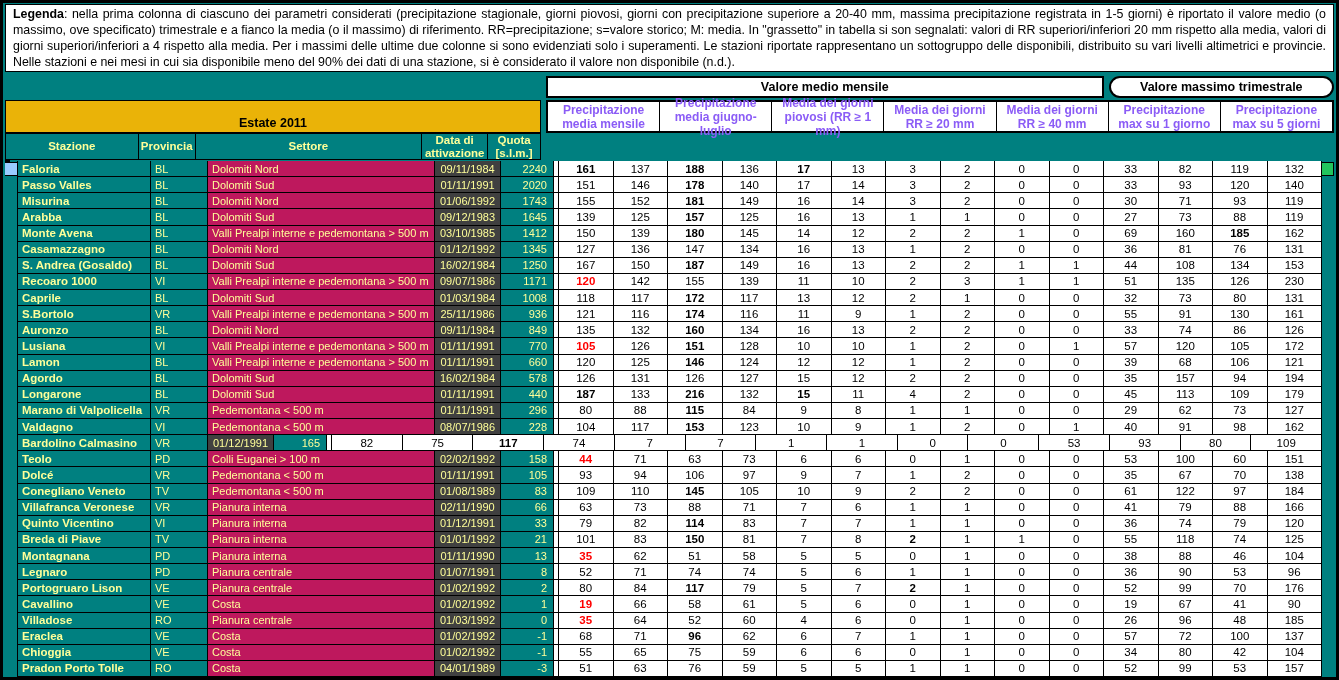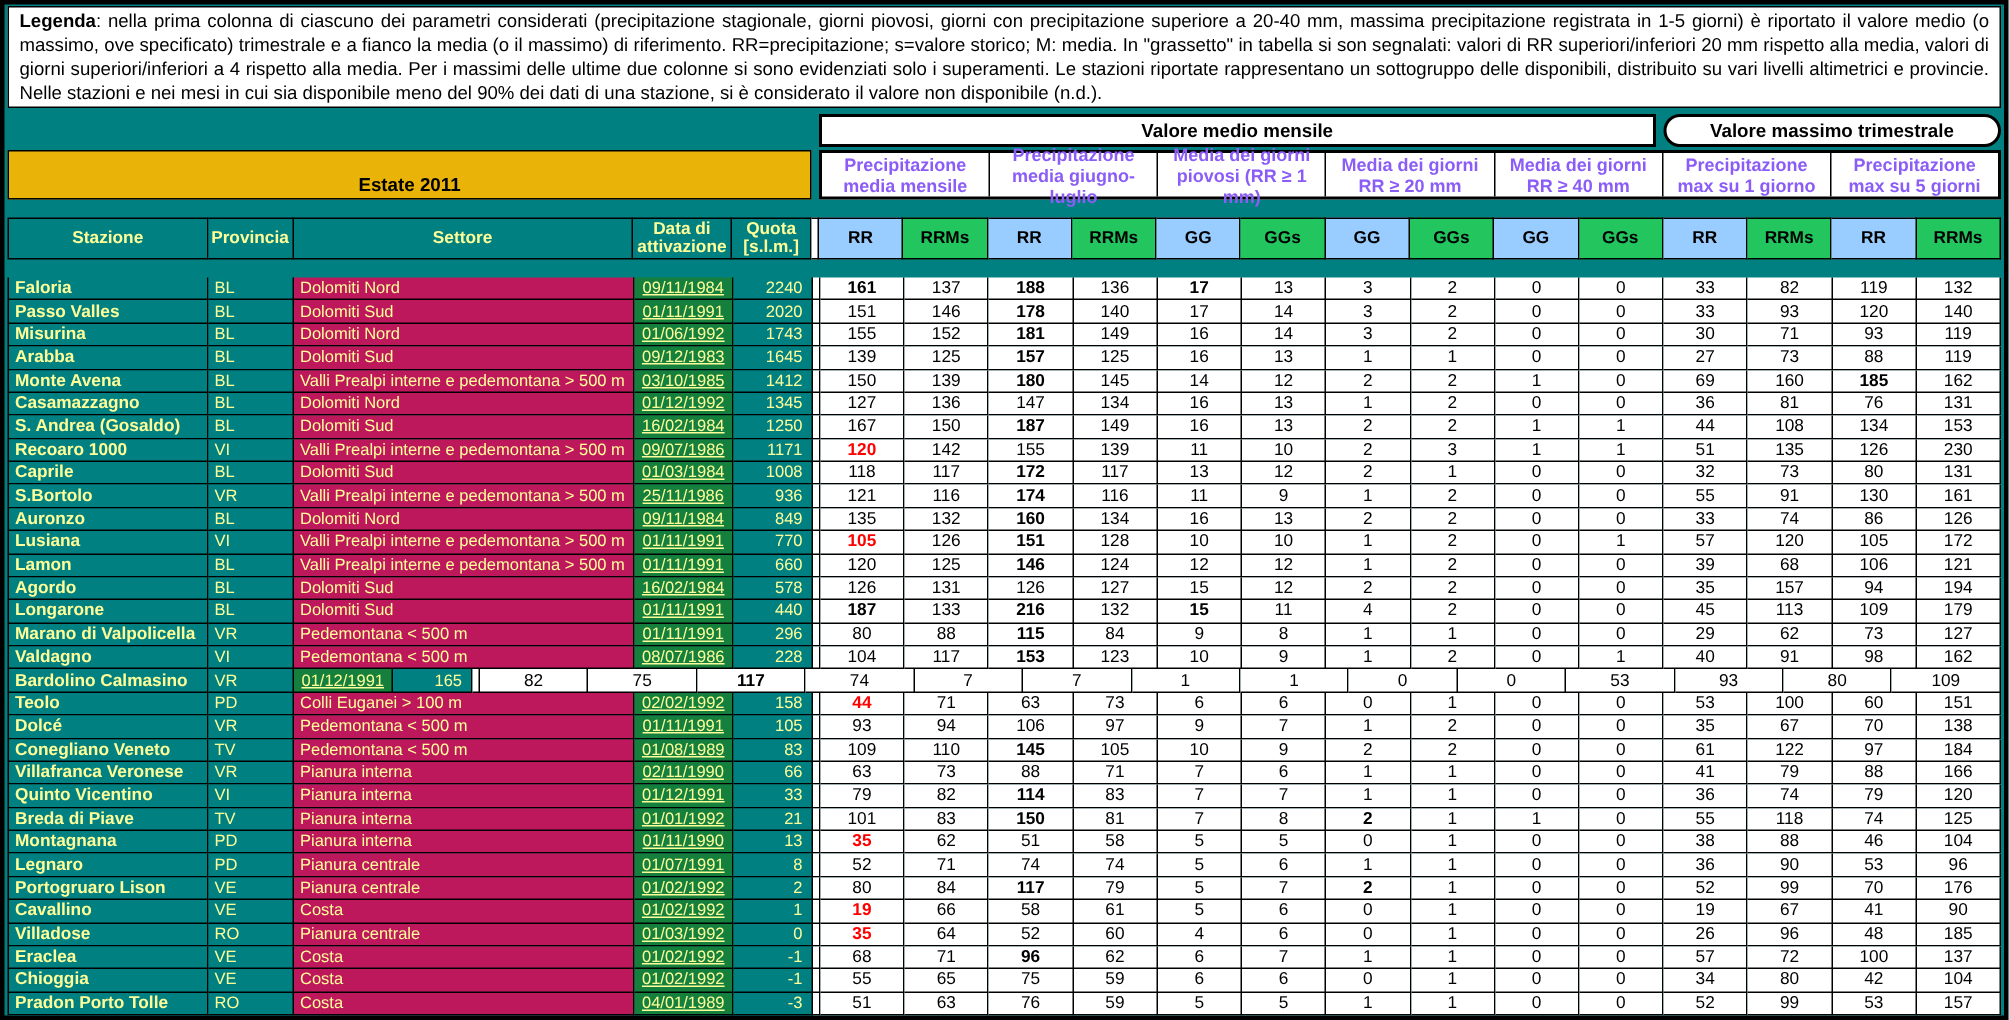--- a/index.html
+++ b/index.html
@@ -48,50 +48,50 @@
   .b2-gap{ width:5px; }
   .groups{ flex:1; display:flex; background:#fff; border:2px solid #000; }
   .group-cell{
     flex:1; border-right:1px solid #000;
     display:flex; flex-direction:column; align-items:center; justify-content:center;
     font-weight:bold; font-size:12px; line-height:14px; text-align:center; color:#8b5cf6;
   }
   .group-cell:last-child{ border-right:none; }
 
   
-  .band3{ display:flex; height:28px; margin:12px 2px; }
+  .band3{ display:flex; height:28px; margin:0 2px;flex-direction:column; }
   .band3 .hcell{
     border-right:1px solid #000; border-bottom:1px solid #000; border-top:1px solid #000;
     display:flex; align-items:center; justify-content:center; text-align:center;
     font-weight:bold;
   }
   .left-hdrs{ width:536px; display:flex; border-left:1px solid #000; }
   .left-hdrs .hcell{
     background:#008080; color:#FFFF99; font-size:11.5px; line-height:12.5px;
   }
   .h-station{ width:133px; } .h-prov{ width:57px; } .h-sett{ width:227px; }
   .h-date{ width:66px; padding:0 3px; } .h-quota{ width:53px; padding:0 3px; }
   .gap3{ width:5px; background:#fff; border-top:1px solid #000; border-bottom:1px solid #000; border-right:1px solid #000; }
   .num-hdrs{ flex:1; display:flex; }
   .num-hdrs .hcell{ flex:1; font-size:11.5px; color:#000; }
   .sub-dark{ background:#99CCFF; }
   .sub-light{ background:#22c55e; }
 
   
-  .rows{ flex:1; display:flex; flex-direction:column; margin:0 2px; border-left:1px solid #000; }
+  .rows{ flex:1; display:flex; flex-direction:column; margin:0 14px; border-left:1px solid #000; }
   .row{ flex:1; display:flex; }
   .cell{
     border-right:1px solid #000; border-bottom:1px solid #000;
     display:flex; align-items:center;
     font-size:11px; overflow:hidden; white-space:nowrap;
   }
   .c-station{ width:133px; background:#008080; color:#FFFF99; font-weight:bold; padding-left:4px; font-size:11.5px; }
   .c-prov{ width:57px; background:#008080; color:#FFFF99; padding-left:4px; }
   .c-sett{ width:227px; background:#be185d; color:#FFFF99; padding-left:4px; }
-  .c-date{ width:66px; background:#15803d; color:#FFFF99; justify-content:center;text-decoration:underline; }
+  .c-date{ width:66px; background:#404040; color:#FFFF99; justify-content:center; }
   .c-quota{ width:53px; background:#008080; color:#FFFF99; justify-content:flex-end; padding-right:6px; }
   .c-gap{ width:5px; background:#fff; }
   .c-val{ flex:1; background:#fff; color:#000; justify-content:center; font-size:11.5px; }
   .c-val.b{ font-weight:bold; }
   .c-val.r{ font-weight:bold; color:#FF0000; }
 </style>
 </head>
 <body>
 
 <div class="frame">

